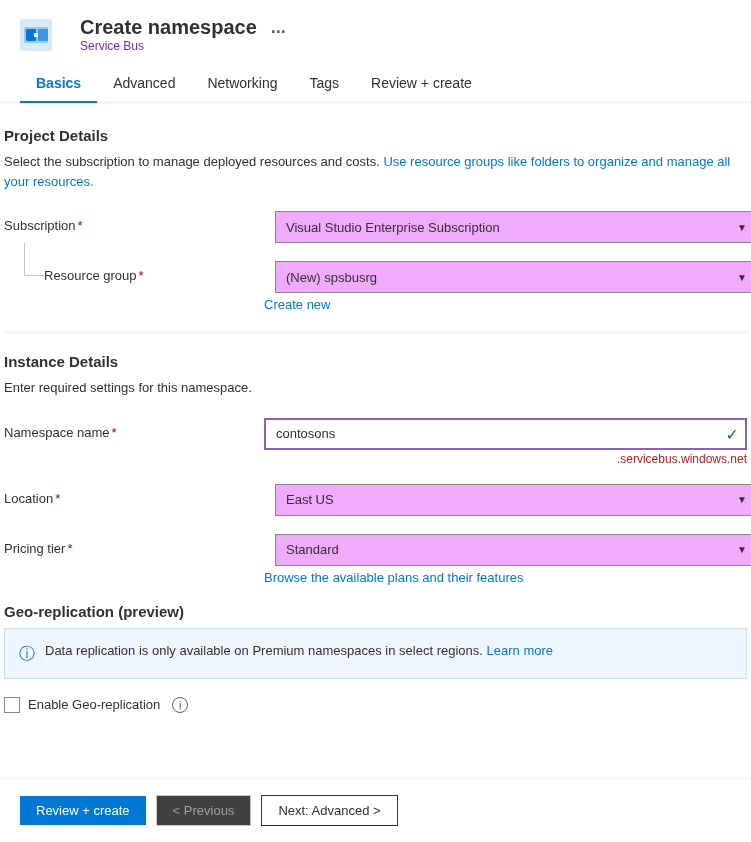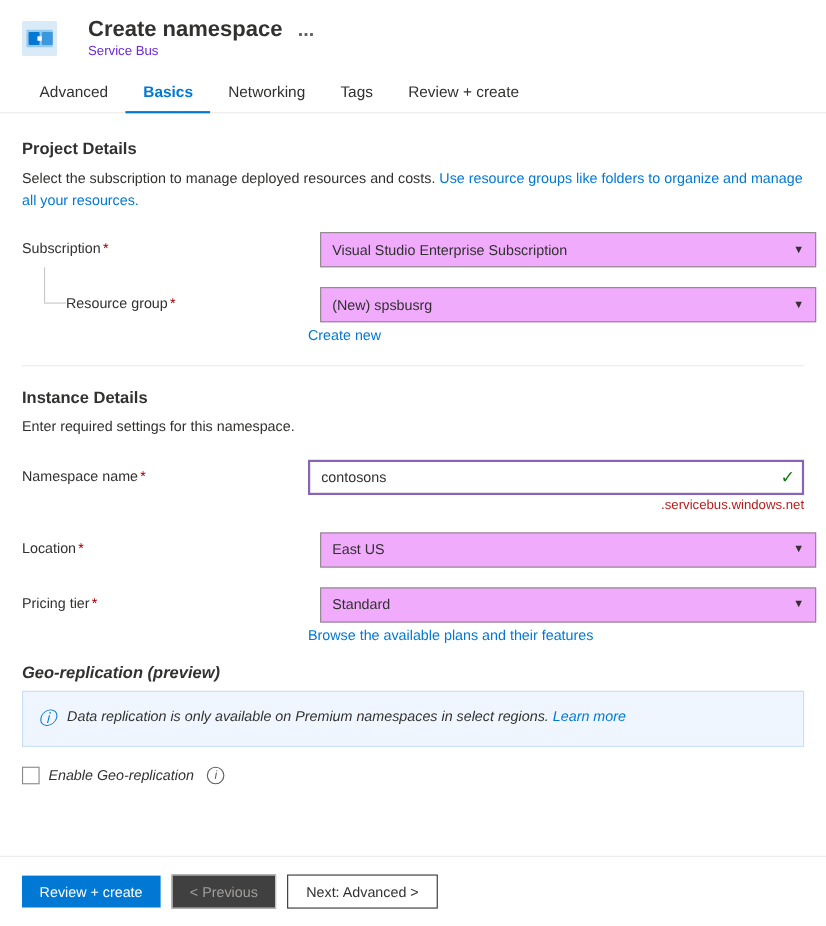--- a/index.html
+++ b/index.html
@@ -68,21 +68,21 @@
       margin-bottom: -1px;
       white-space: nowrap;
     }
     .tab.active {
       border-bottom: 2px solid #0078d4;
       color: #0078d4;
       font-weight: 600;
     }
     
     .content {
-      padding: 24px 20px;
+      padding: 24px 4px;
       flex: 1;
     }
     .section-title {
       font-size: 15px;
       font-weight: 600;
       color: #323130;
       margin-bottom: 8px;
     }
     .section-desc {
       font-size: 13px;
@@ -171,21 +171,20 @@
       text-align: right;
       margin-top: 2px;
     }
     
     .instance-section {
       margin-top: 8px;
     }
     
     .geo-section {
       margin-top: 0;
-      font-style: italic;
     }
     .info-box {
       background: #f0f6ff;
       border: 1px solid #c7e0f4;
       padding: 12px 14px;
       display: flex;
       align-items: flex-start;
       gap: 10px;
       margin-bottom: 18px;
       font-size: 13px;
@@ -325,22 +324,22 @@
     <div class="header-text">
       <div class="header-title">
         <span>Create namespace</span>
         <span class="ellipsis-btn">...</span>
       </div>
       <div class="header-subtitle">Service Bus</div>
     </div>
   </div>
 
   <div class="tabs">
+    <div class="tab active">Basics</div>
     <div class="tab">Advanced</div>
-    <div class="tab active">Basics</div>
     <div class="tab">Networking</div>
     <div class="tab">Tags</div>
     <div class="tab">Review + create</div>
   </div>
 
   <div class="content">
 
     <div class="section-title">Project Details</div>
     <div class="section-desc">
       Select the subscription to manage deployed resources and costs. <a class="link" href="#">Use resource groups like folders to organize and manage all your resources.</a>

